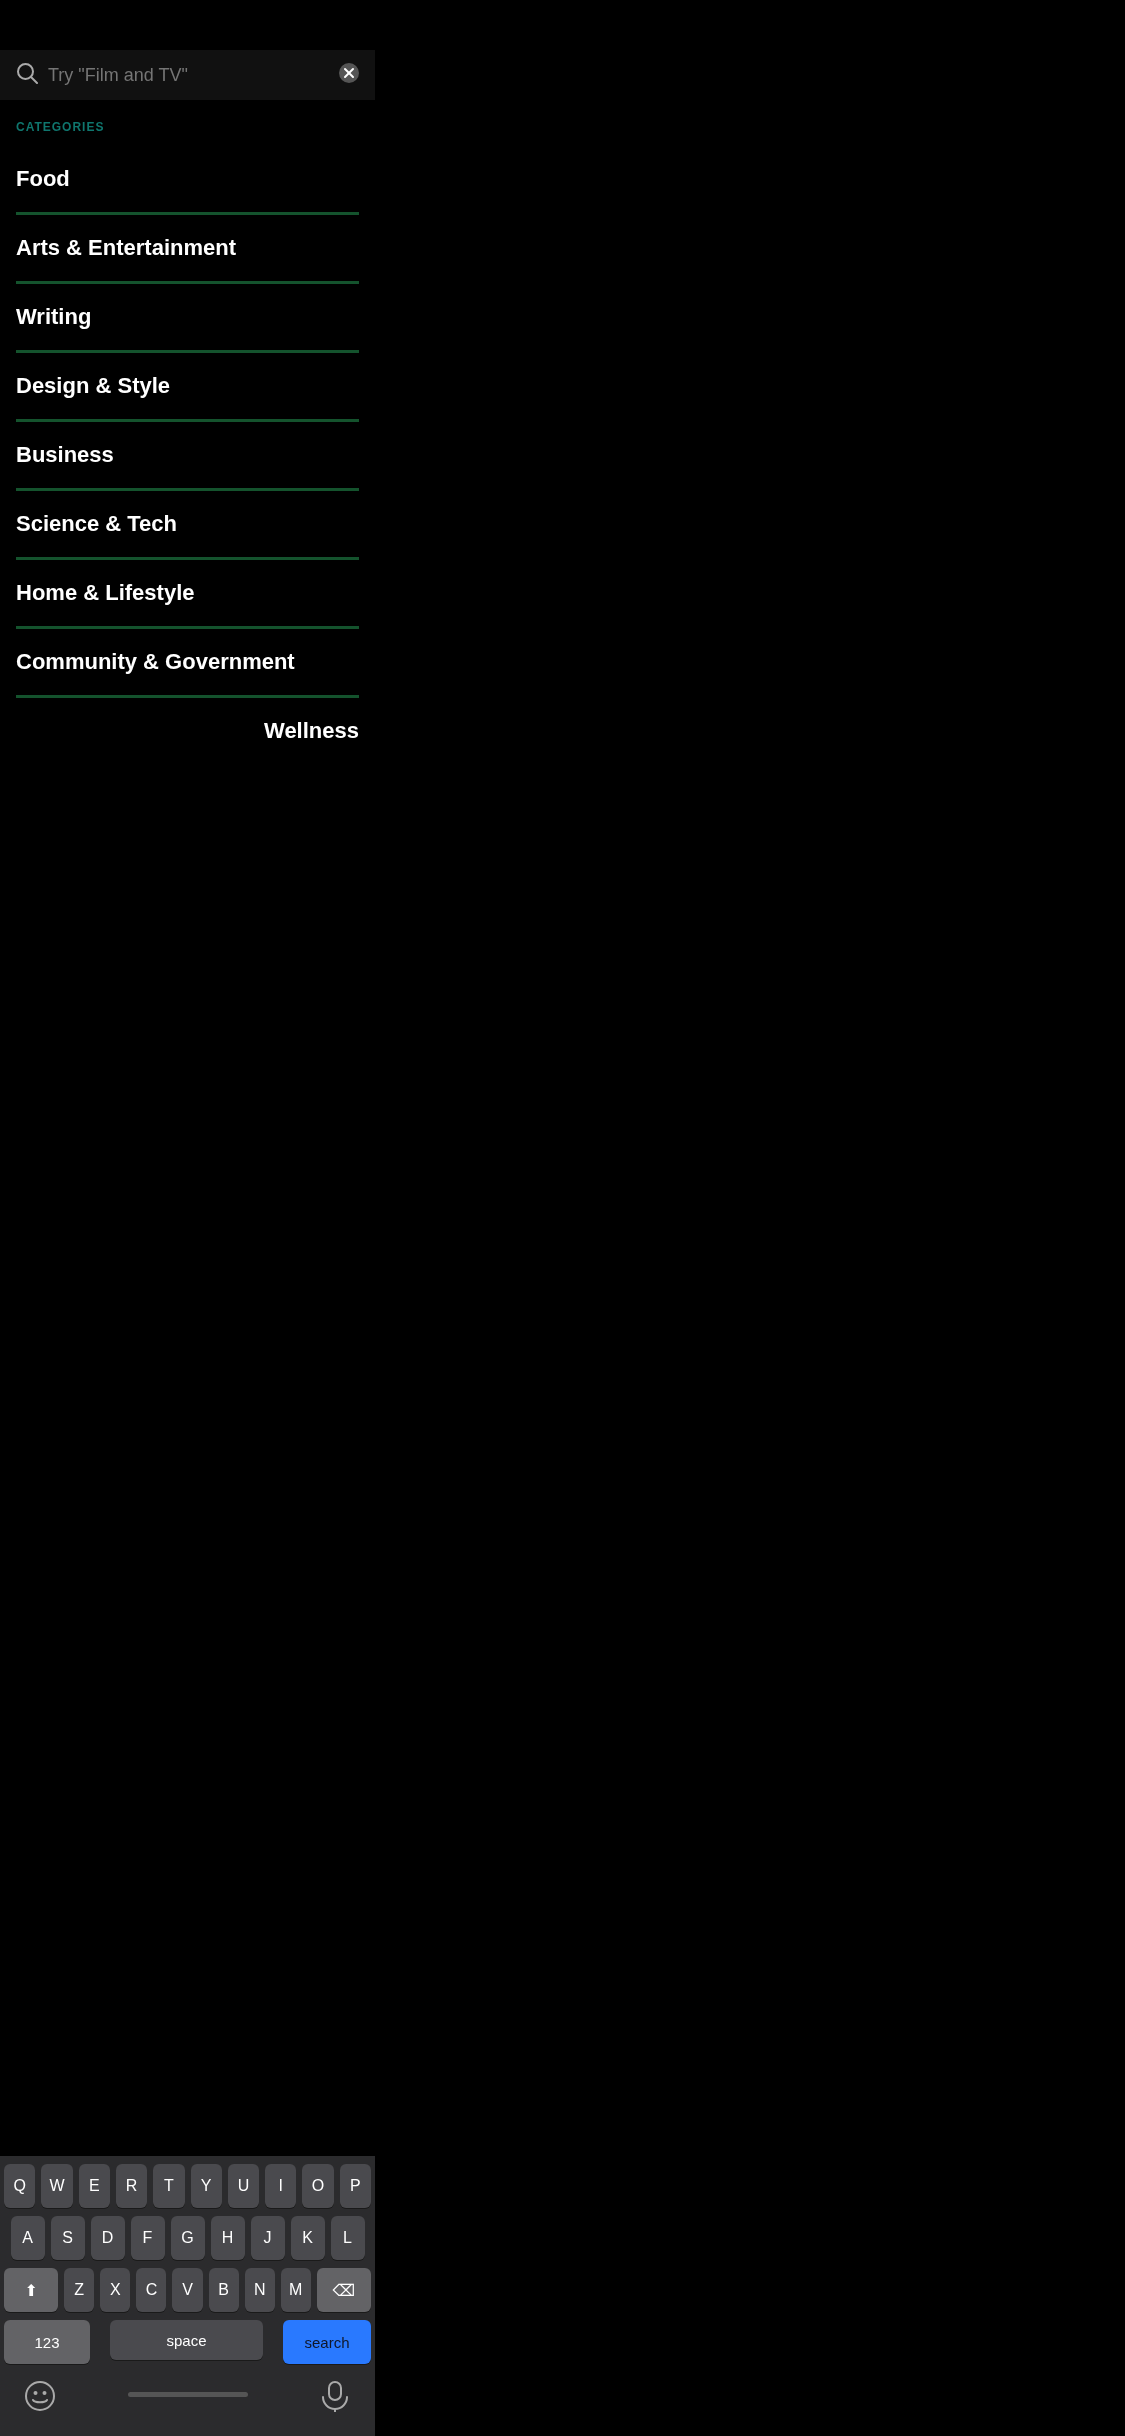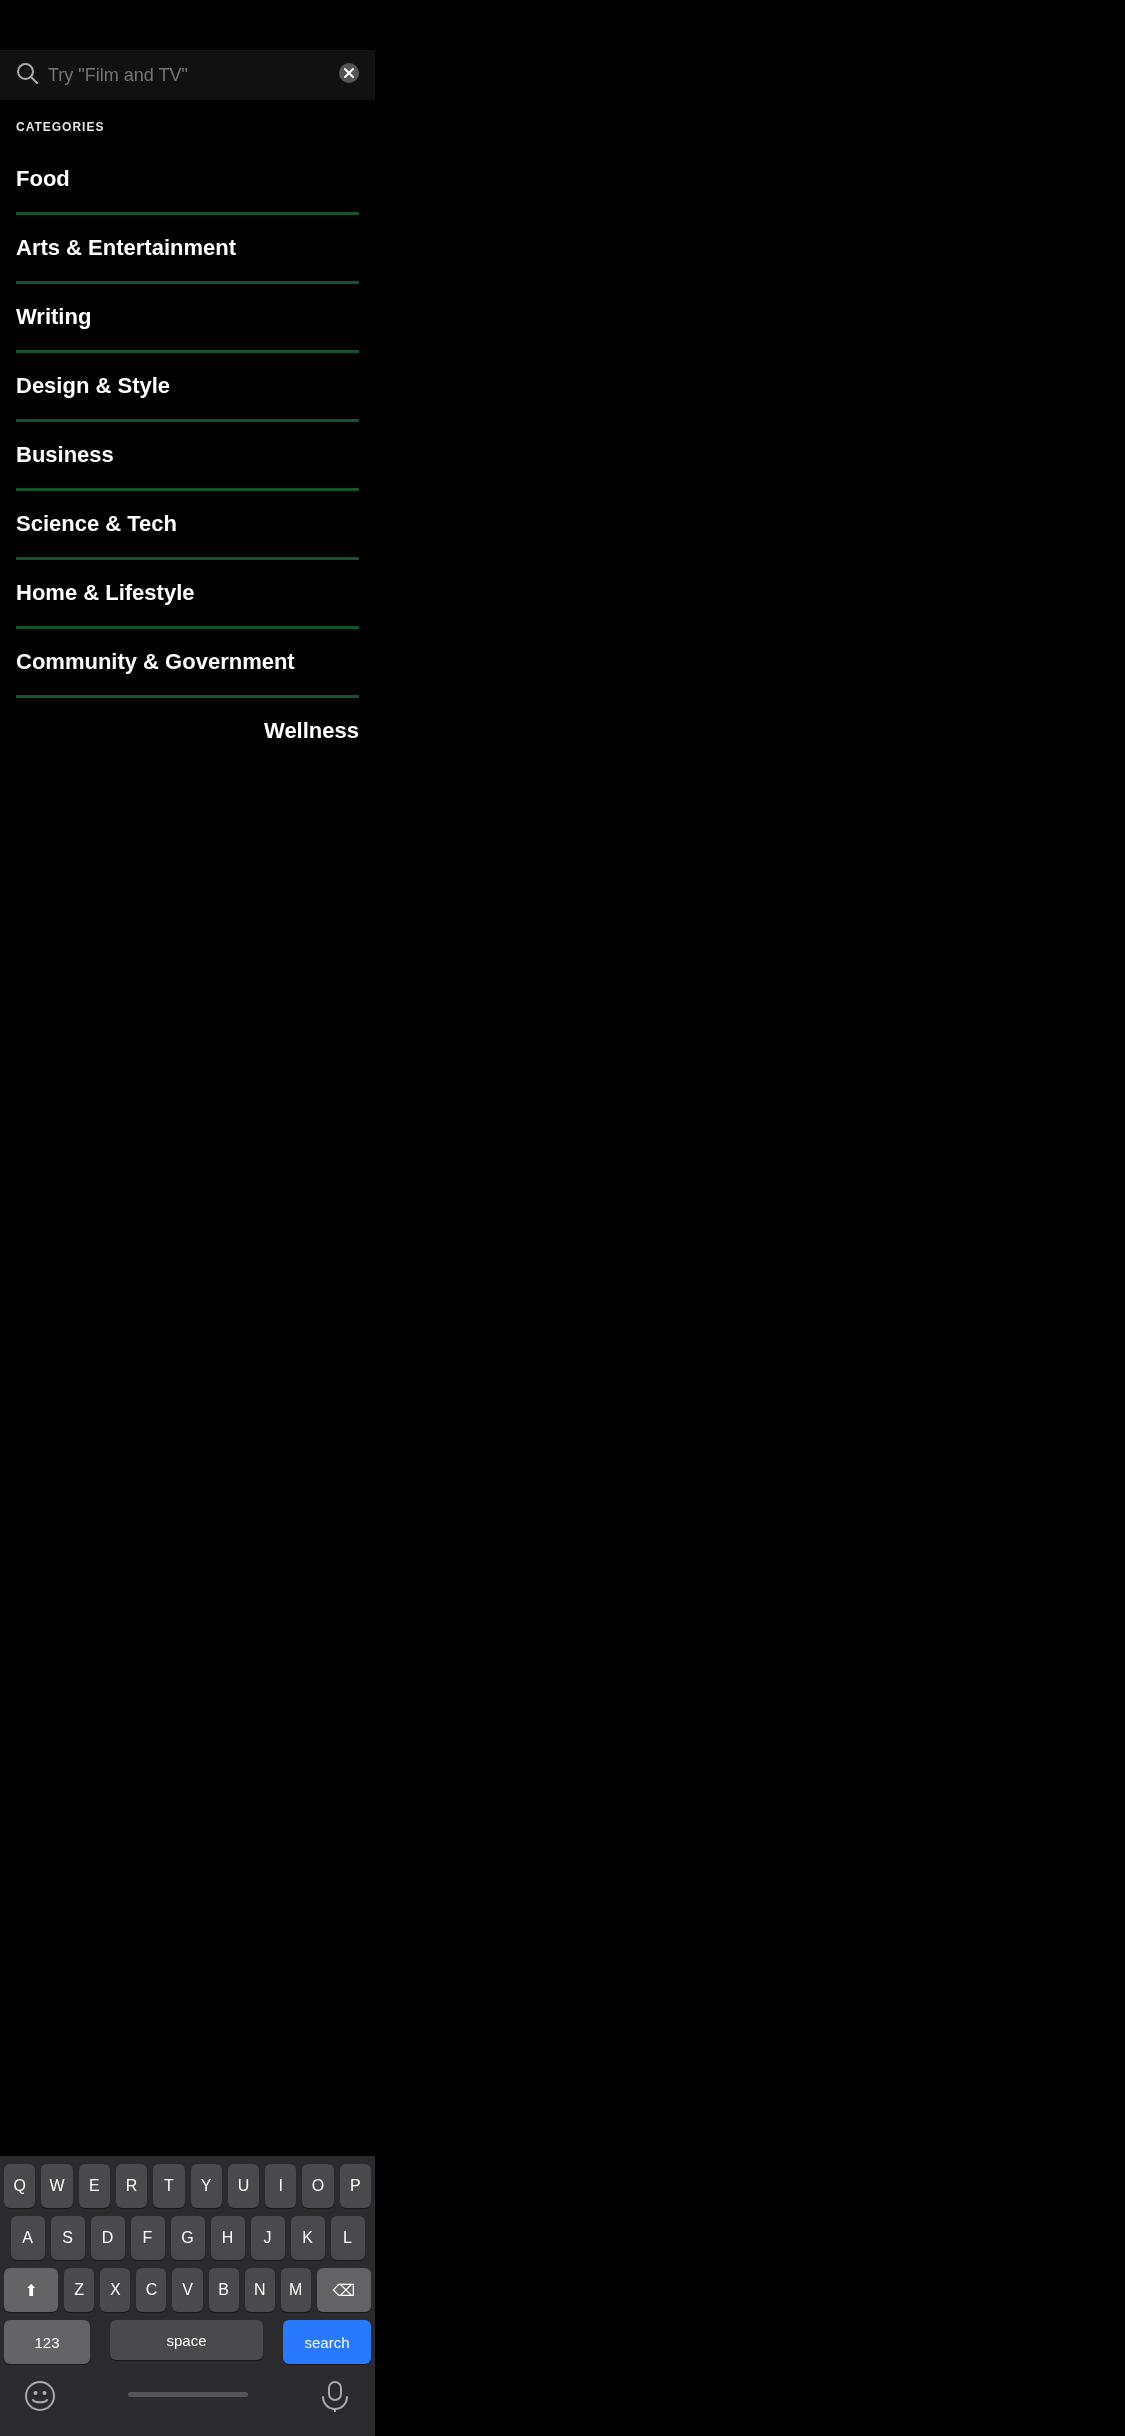--- a/index.html
+++ b/index.html
@@ -48,21 +48,21 @@
     }
 
     
     .categories-section {
       padding: 20px 16px 0 16px;
     }
 
     .categories-label {
       font-size: 12px;
       font-weight: 700;
-      color: #e5e5e5;
+      color: #0f766e;
       letter-spacing: 1px;
       margin-bottom: 12px;
     }
 
     .category-item {
       padding: 20px 0;
       border-bottom: 3px solid #14532d;
       cursor: pointer;
     }
 
@@ -163,21 +163,21 @@
 
     .key-search {
       flex: 0 0 88px;
       height: 44px;
       background-color: #2979ff;
       border-radius: 6px;
       display: flex;
       align-items: center;
       justify-content: center;
       font-size: 15px;
-      color: #ffffff;
+      color: #0f172a;
       cursor: pointer;
       box-shadow: 0 1px 0 #1a1a1a;
     }
 
     .keyboard-bottom {
       display: flex;
       justify-content: space-between;
       align-items: center;
       padding: 8px 16px 16px 16px;
     }

